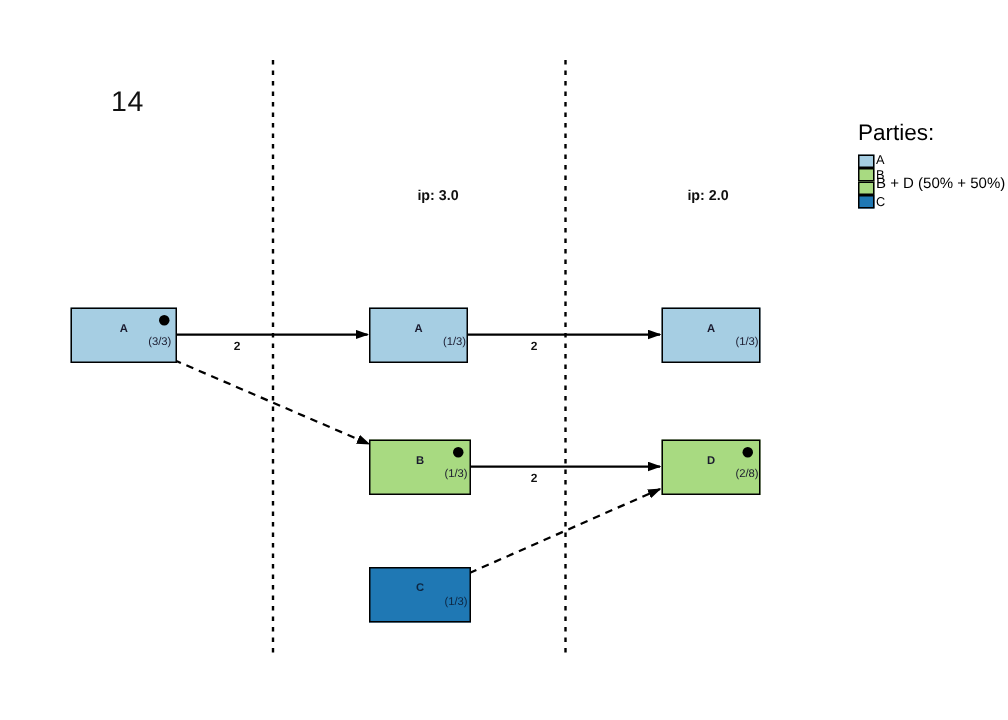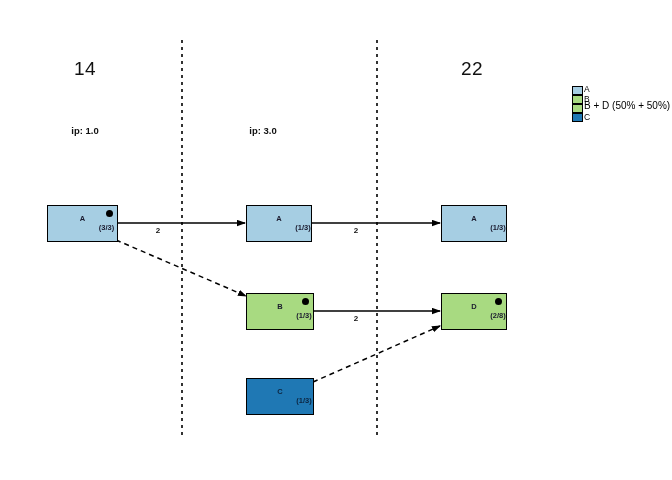--- a/index.html
+++ b/index.html
@@ -24,21 +24,21 @@
 
   
   .task{
     border:1.6px solid #000000;
     box-sizing:border-box;
     display:flex;flex-direction:column;
     align-items:center;justify-content:center;
     line-height:1.15;
   }
   .task .tname{font-size:7.5px;font-weight:bold;color:#1a1a2e;}
-  .task .tfrac{font-size:7.5px;font-weight:bold;color:#1a1a2e;margin-left:48px;}
+  .task .tfrac{font-size:7.5px;font-weight:normal;color:#1a1a2e;margin-left:48px;}
   .dot{
     position:absolute;width:7px;height:7px;border-radius:50%;
     background:#000000;
   }
 
   
   .wlabel{
     font-size:8px;color:#111111;font-weight:bold;text-align:center;width:20px;
   }
 
@@ -80,25 +80,24 @@
     <line x1="311" y1="223" x2="440" y2="223" stroke="#000000" stroke-width="1.5" marker-end="url(#arrowSolid)"></line>
 
     <line x1="314" y1="311" x2="440" y2="311" stroke="#000000" stroke-width="1.5" marker-end="url(#arrowSolid)"></line>
 
     <line x1="116" y1="240" x2="246" y2="296" stroke="#000000" stroke-width="1.5" stroke-dasharray="5,4" marker-end="url(#arrowDash)"></line>
 
     <line x1="313" y1="382" x2="440" y2="326" stroke="#000000" stroke-width="1.5" stroke-dasharray="5,4" marker-end="url(#arrowDash)"></line>
   </svg>
 
   <div class="abs col-head" style="left:25px;top:58px;">14</div>
-  <div class="abs col-ip" style="left:25px;top:125px;">ip: 1.0</div>
 
-  <div class="abs col-ip" style="left:203px;top:125px;">ip: 3.0</div>
+  <div class="abs col-ip" style="left:232px;top:125px;">ip: 3.0</div>
 
-  <div class="abs col-head" style="left:412px;top:58px;">22</div>
+  <div class="abs col-ip" style="left:412px;top:125px;">ip: 2.0</div>
 
   <div class="abs task" style="left:47px;top:205px;width:71px;height:37px;background:#a6cee3;">
     <span class="tname">A</span>
     <span class="tfrac">(3/3)</span>
     <span class="dot" style="right:4px;top:4px;"></span>
   </div>
 
   <div class="abs task" style="left:246px;top:205px;width:66px;height:37px;background:#a6cee3;">
     <span class="tname">A</span>
     <span class="tfrac">(1/3)</span>
@@ -124,20 +123,21 @@
   <div class="abs task" style="left:246px;top:378px;width:68px;height:37px;background:#1f78b4;">
     <span class="tname" style="color:#0d2540;">C</span>
     <span class="tfrac" style="color:#0d2540;">(1/3)</span>
   </div>
 
   <div class="abs wlabel" style="left:148px;top:226px;">2</div>
   <div class="abs wlabel" style="left:346px;top:226px;">2</div>
   <div class="abs wlabel" style="left:346px;top:314px;">2</div>
 
   <div class="abs" style="left:572px;top:80px;">
+    <div class="legend-title">Parties:</div>
 
     <div style="position:relative;margin-top:6px;width:100px;height:40px;">
 
       <span class="lg-swatch" style="left:0px;top:0px;background:#a6cee3;"></span>
       <span class="lg-swatch" style="left:0px;top:9px;background:#a8da81;"></span>
       <span class="lg-swatch" style="left:0px;top:18px;background:#a8da81;"></span>
       <span class="lg-swatch" style="left:0px;top:27px;background:#1f78b4;"></span>
 
       <span class="lg-text" style="left:12px;top:-2px;">A</span>
       <span class="lg-text" style="left:12px;top:8px;">B</span>

